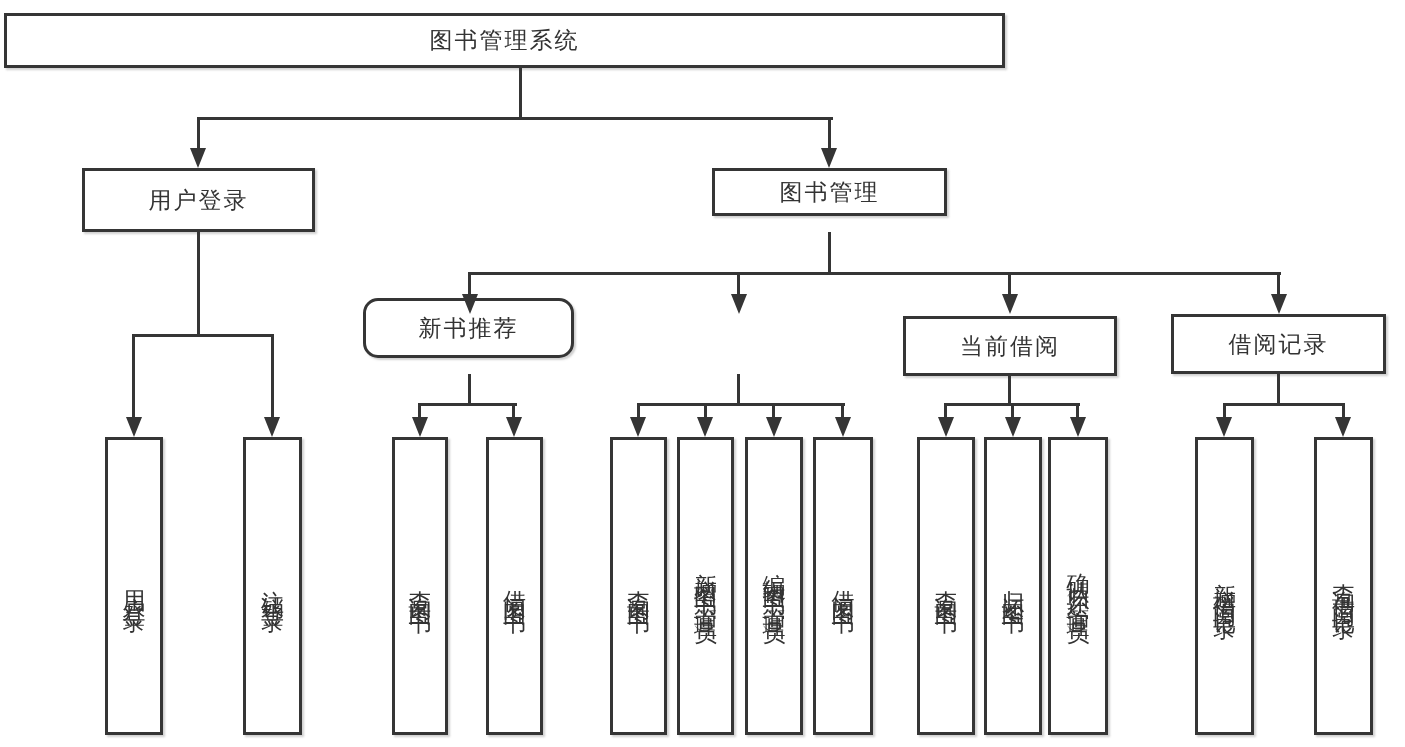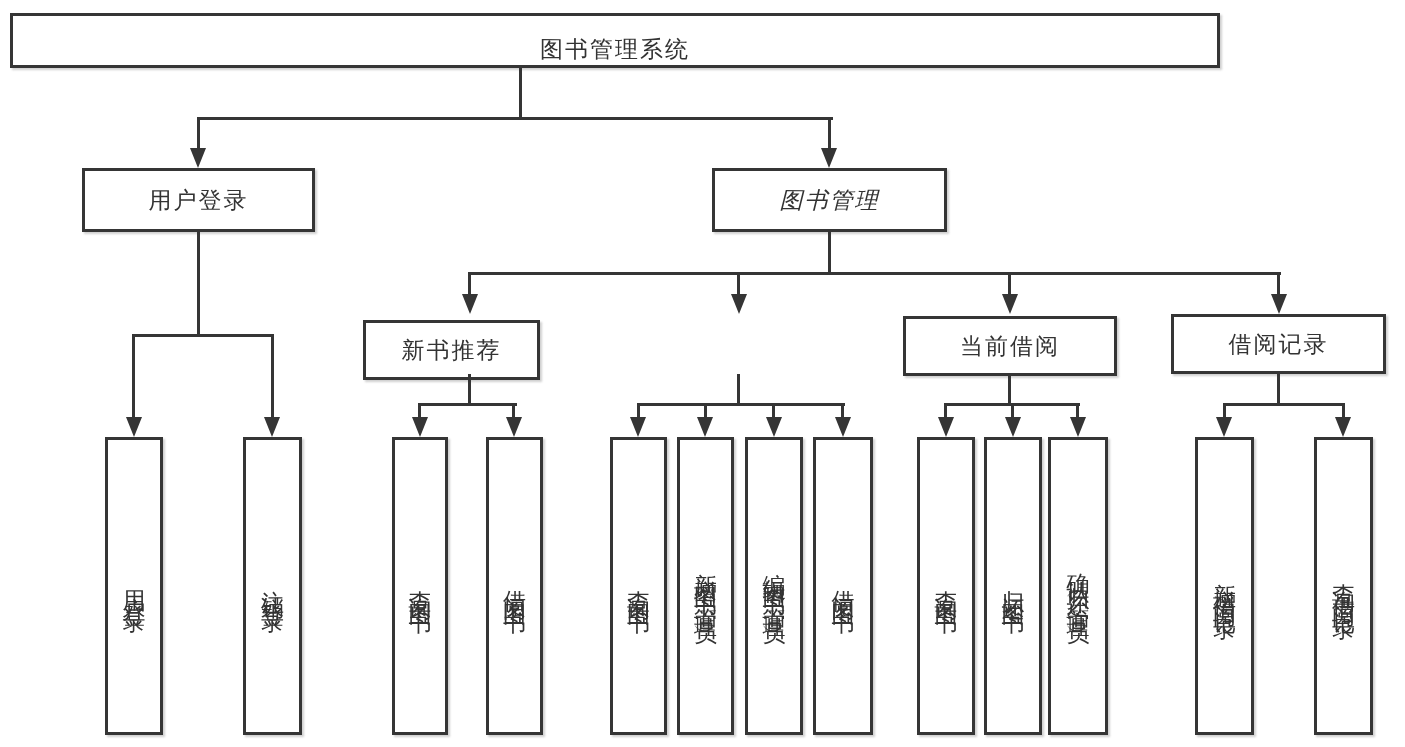--- a/index.html
+++ b/index.html
@@ -49,32 +49,32 @@
     color: #c8c8c8;
     letter-spacing: 1px;
     white-space: nowrap;
   }
 </style>
 </head>
 <body>
 
 <div id="canvas">
 
-  <div class="box h-box" style="left:10px; top:13px; width:1210px; height:55px;align-items:flex-end;">
+  <div class="box h-box" style="left:4px; top:13px; width:1001px; height:55px;">
     <span>图书管理系统</span>
   </div>
 
   <div class="box h-box" style="left:82px; top:168px; width:233px; height:64px;">
     <span>用户登录</span>
   </div>
-  <div class="box h-box" style="left:712px; top:168px; width:235px; height:64px;font-style:italic;">
+  <div class="box h-box" style="left:712px; top:168px; width:235px; height:48px;">
     <span>图书管理</span>
   </div>
 
-  <div class="box h-box" style="left:363px; top:320px; width:177px; height:60px;">
+  <div class="box h-box" style="left:363px; top:298px; width:211px; height:60px;border-radius:15px;">
     <span>新书推荐</span>
   </div>
   <div class="box h-box" style="left:903px; top:316px; width:214px; height:60px;">
     <span>当前借阅</span>
   </div>
   <div class="box h-box" style="left:1171px; top:314px; width:215px; height:60px;">
     <span>借阅记录</span>
   </div>
 
   <div class="box v-box" style="left:105px; top:437px; width:58px; height:298px;">

